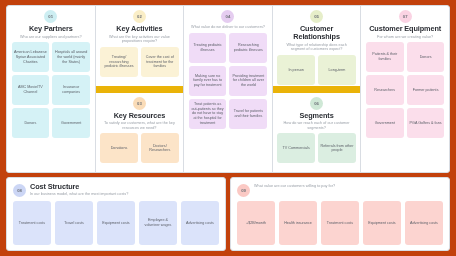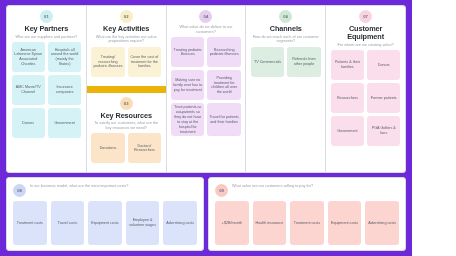--- a/index.html
+++ b/index.html
@@ -3,25 +3,25 @@
 <meta charset="utf-8">
 <style>
   * { box-sizing: border-box; margin: 0; padding: 0; }
   html, body {
     width: 456px; height: 256px;
     background: #ffffff;
     font-family: "Liberation Sans", sans-serif;
     overflow: hidden;
   }
   .canvas {
-    width: 412px; height: 256px;
+    width: 456px; height: 256px;
     padding: 5px 6px 5px 6px;
     display: flex; flex-direction: column;
     gap: 4px;
-    background: #6d28d9;
+    background: #c2410c;
   }
 
   
   .top-region {
     flex: 0 0 168px;
     display: flex;
     border: 1px solid #d9dde3;
     border-radius: 3px;
     background: #fff;
     overflow: hidden;
@@ -217,23 +217,32 @@
           <div class="card">Researching pediatric illnesses</div>
           <div class="card">Making sure no family ever has to pay for treatment</div>
           <div class="card">Providing treatment for children all over the world</div>
           <div class="card">Treat patients as out-patients so they do not have to stay at the hospital for treatment</div>
           <div class="card">Travel for patients and their families</div>
         </div>
       </div>
     </div>
 
     <div class="col col-split">
+      <div class="block c-relationships">
+        <div class="badge">05</div>
+        <div class="title">Customer Relationships</div>
+        <div class="subtitle">What type of relationship does each segment of customers expect?</div>
+        <div class="cards">
+          <div class="card">In person</div>
+          <div class="card">Long-term</div>
+        </div>
+      </div>
       <div class="block last c-channels">
         <div class="badge">06</div>
-        <div class="title">Channels</div>
+        <div class="title">Segments</div>
         <div class="subtitle">How do we reach each of our customer segments?</div>
         <div class="cards">
           <div class="card">TV Commercials</div>
           <div class="card">Referrals from other people</div>
         </div>
       </div>
     </div>
 
     <div class="col c-segments">
       <div class="block full last">
@@ -252,20 +261,21 @@
     </div>
 
   </div>
 
   <div class="bottom-region">
 
     <div class="panel p-cost">
       <div class="panel-head">
         <div class="panel-badge">08</div>
         <div class="panel-titles">
+          <div class="panel-title">Cost Structure</div>
           <div class="panel-sub">In our business model, what are the most important costs?</div>
         </div>
       </div>
       <div class="panel-cards">
         <div class="panel-card">Treatment costs</div>
         <div class="panel-card">Travel costs</div>
         <div class="panel-card">Equipment costs</div>
         <div class="panel-card">Employee &amp; volunteer wages</div>
         <div class="panel-card">Advertising costs</div>
       </div>

